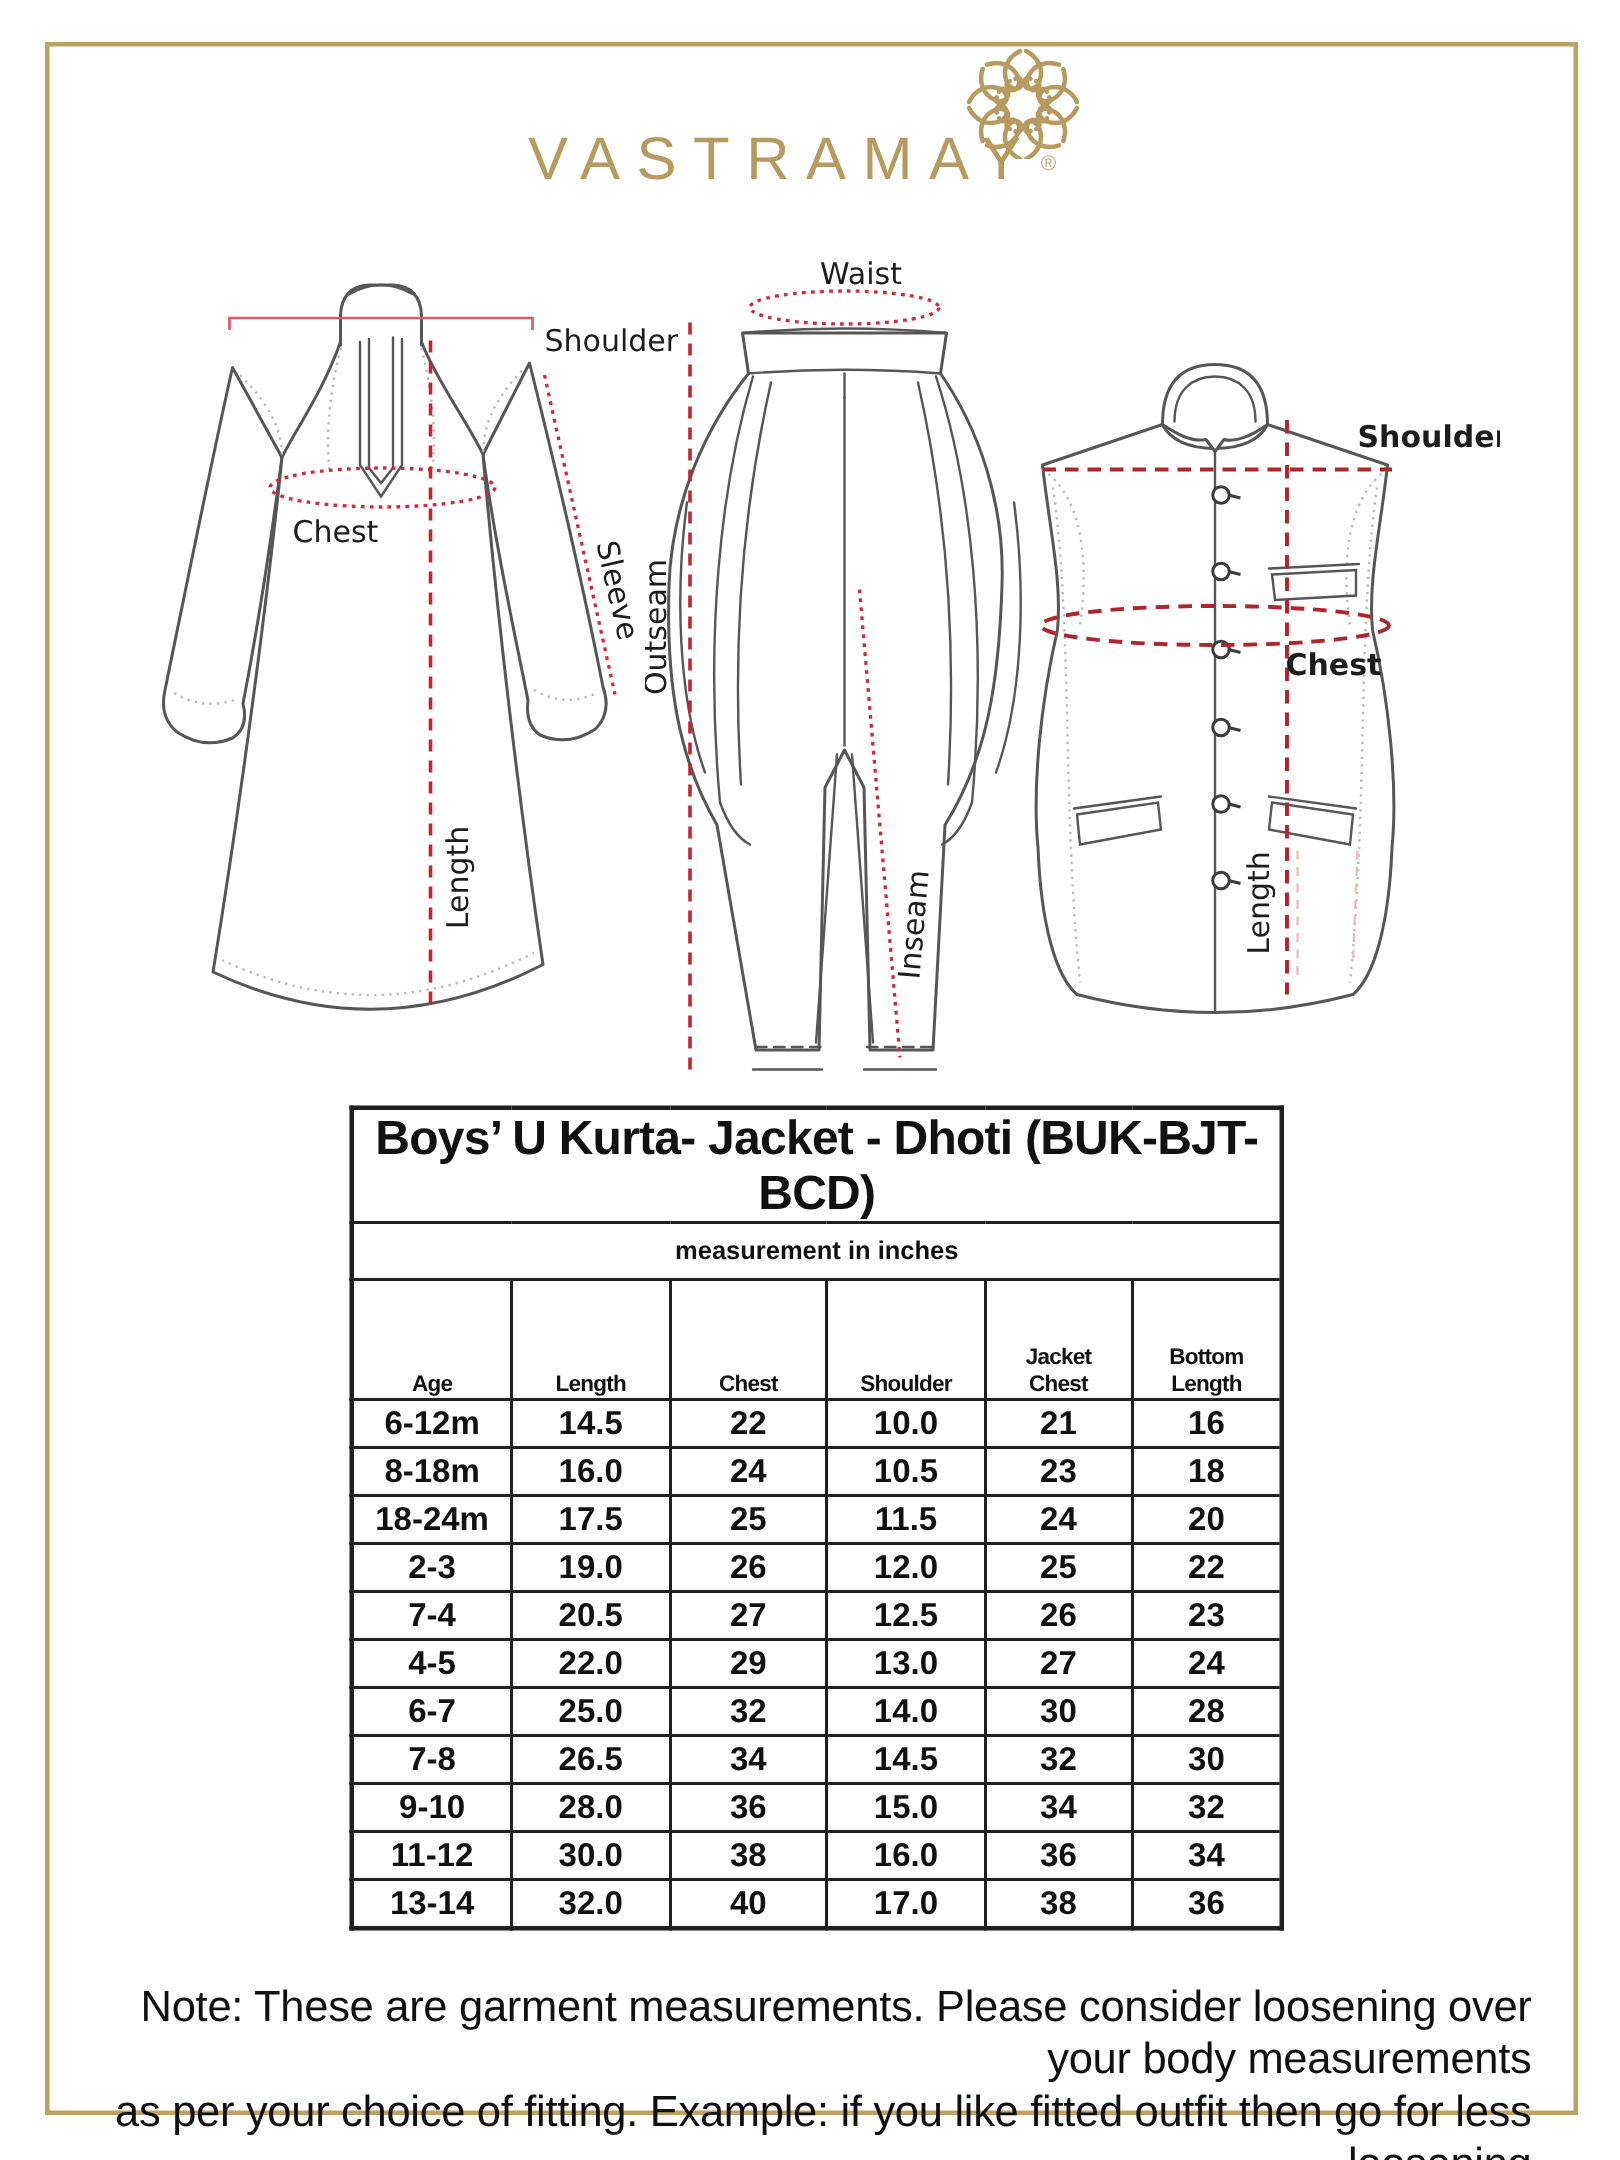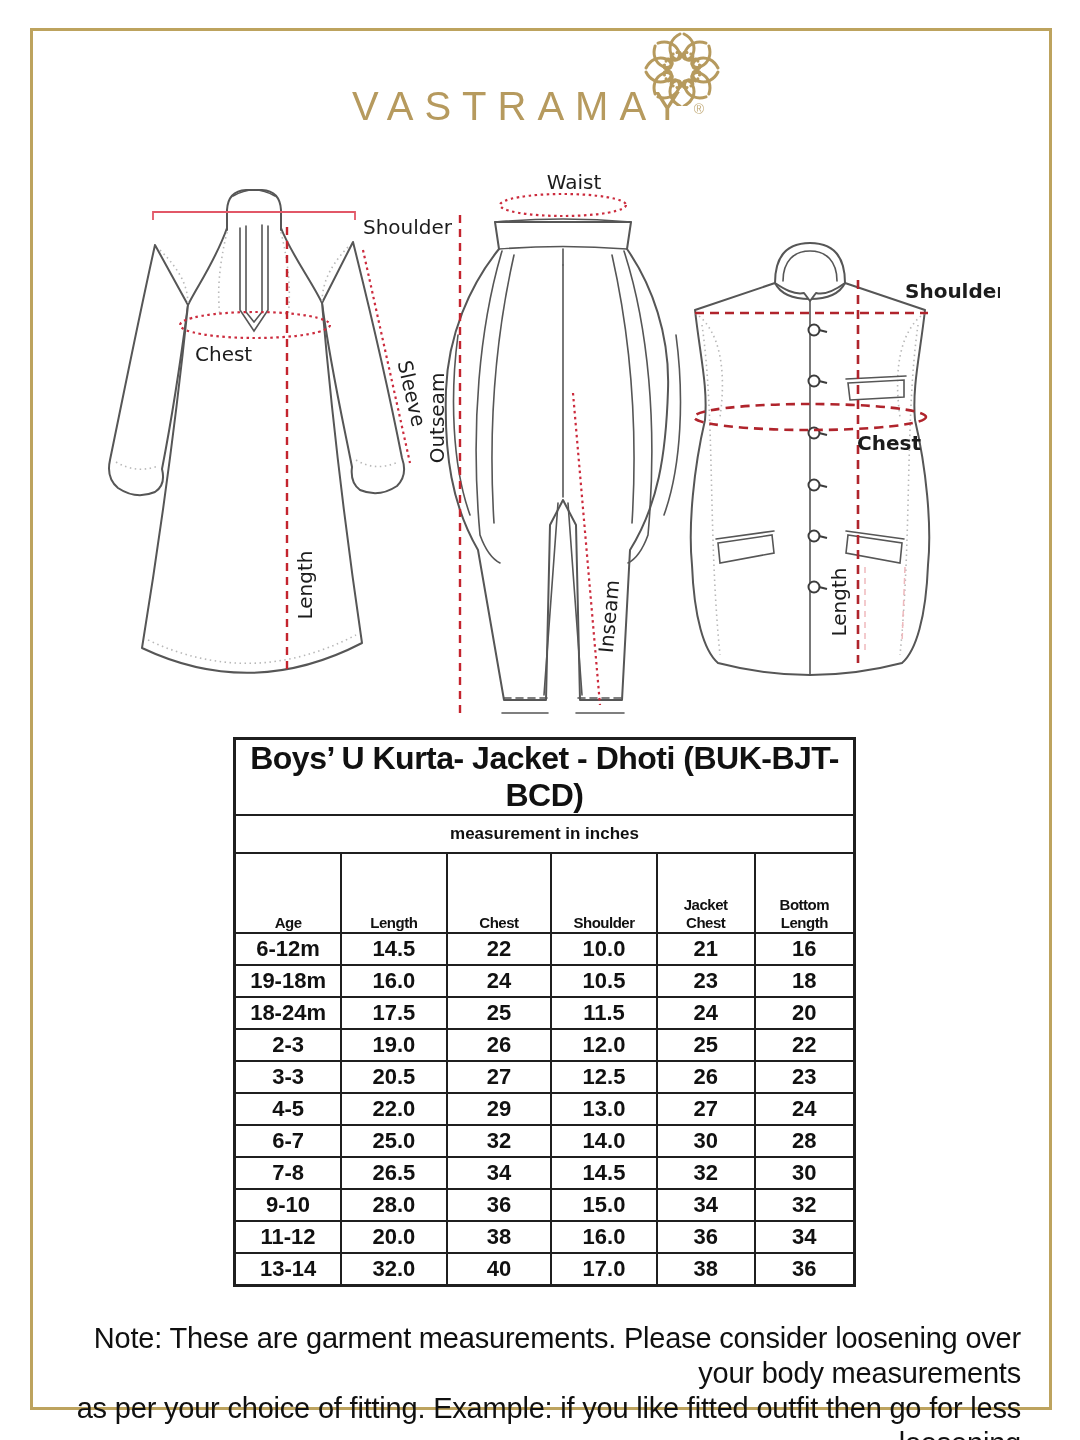--- a/index.html
+++ b/index.html
@@ -210,21 +210,21 @@
     <tbody>
         <tr>
           <td>6-12m</td>
           <td>14.5</td>
           <td>22</td>
           <td>10.0</td>
           <td>21</td>
           <td>16</td>
         </tr>
         <tr>
-          <td>19-18m</td>
+          <td>8-18m</td>
           <td>16.0</td>
           <td>24</td>
           <td>10.5</td>
           <td>23</td>
           <td>18</td>
         </tr>
         <tr>
           <td>18-24m</td>
           <td>17.5</td>
           <td>25</td>
@@ -234,21 +234,21 @@
         </tr>
         <tr>
           <td>2-3</td>
           <td>19.0</td>
           <td>26</td>
           <td>12.0</td>
           <td>25</td>
           <td>22</td>
         </tr>
         <tr>
-          <td>3-3</td>
+          <td>7-4</td>
           <td>20.5</td>
           <td>27</td>
           <td>12.5</td>
           <td>26</td>
           <td>23</td>
         </tr>
         <tr>
           <td>4-5</td>
           <td>22.0</td>
           <td>29</td>
@@ -275,21 +275,21 @@
         <tr>
           <td>9-10</td>
           <td>28.0</td>
           <td>36</td>
           <td>15.0</td>
           <td>34</td>
           <td>32</td>
         </tr>
         <tr>
           <td>11-12</td>
-          <td>20.0</td>
+          <td>30.0</td>
           <td>38</td>
           <td>16.0</td>
           <td>36</td>
           <td>34</td>
         </tr>
         <tr>
           <td>13-14</td>
           <td>32.0</td>
           <td>40</td>
           <td>17.0</td>

